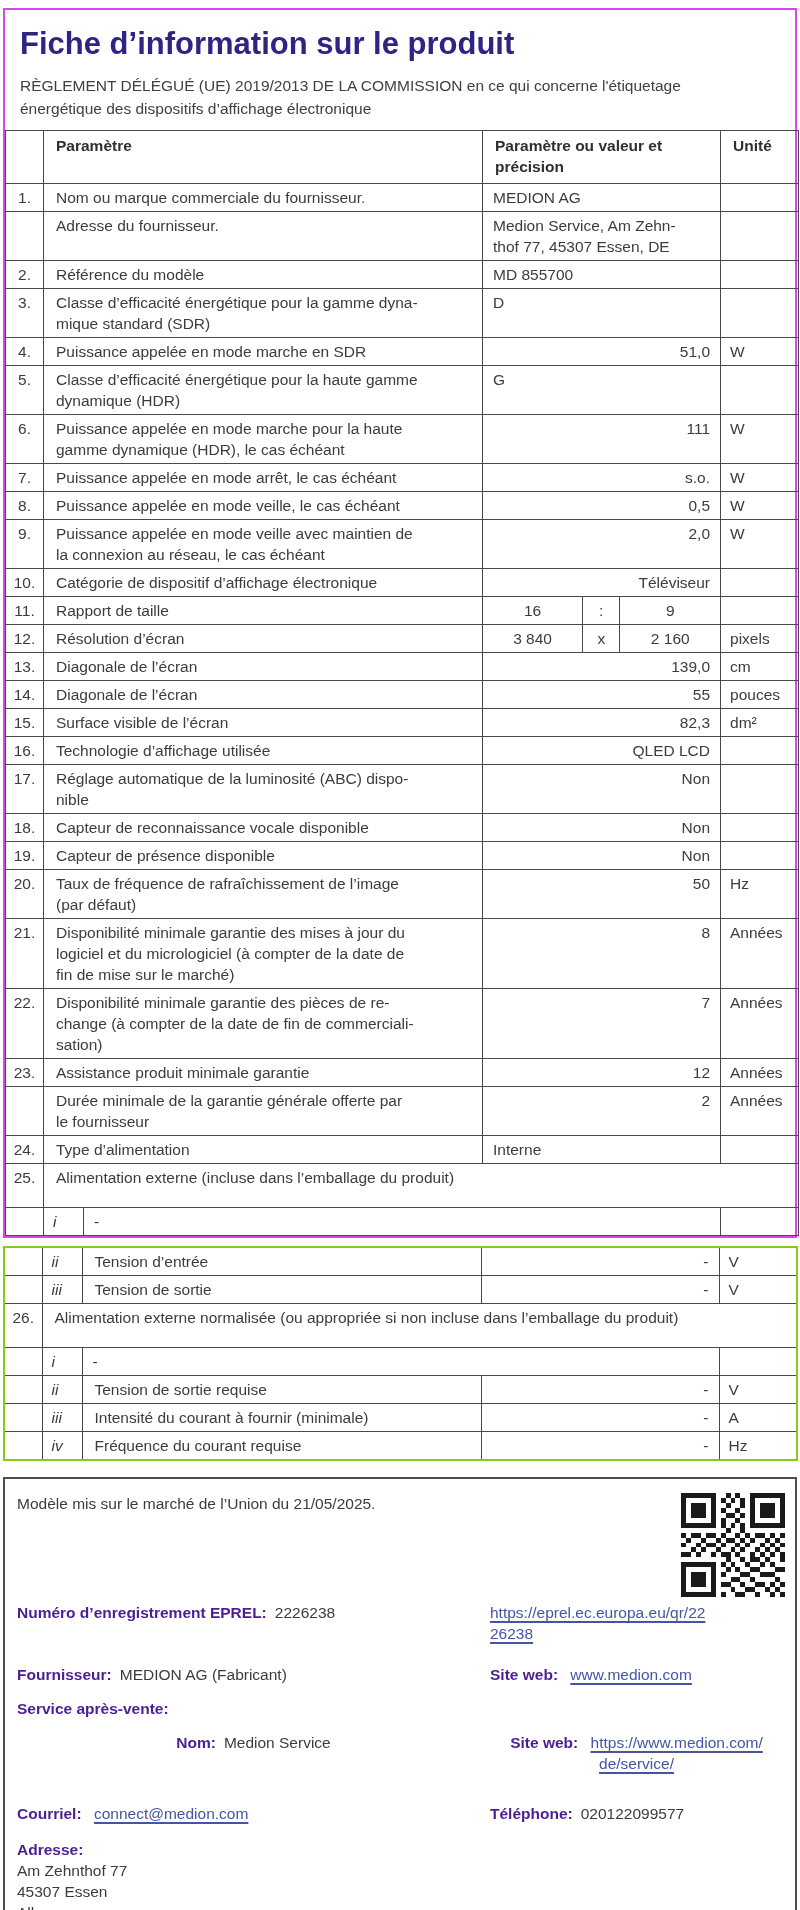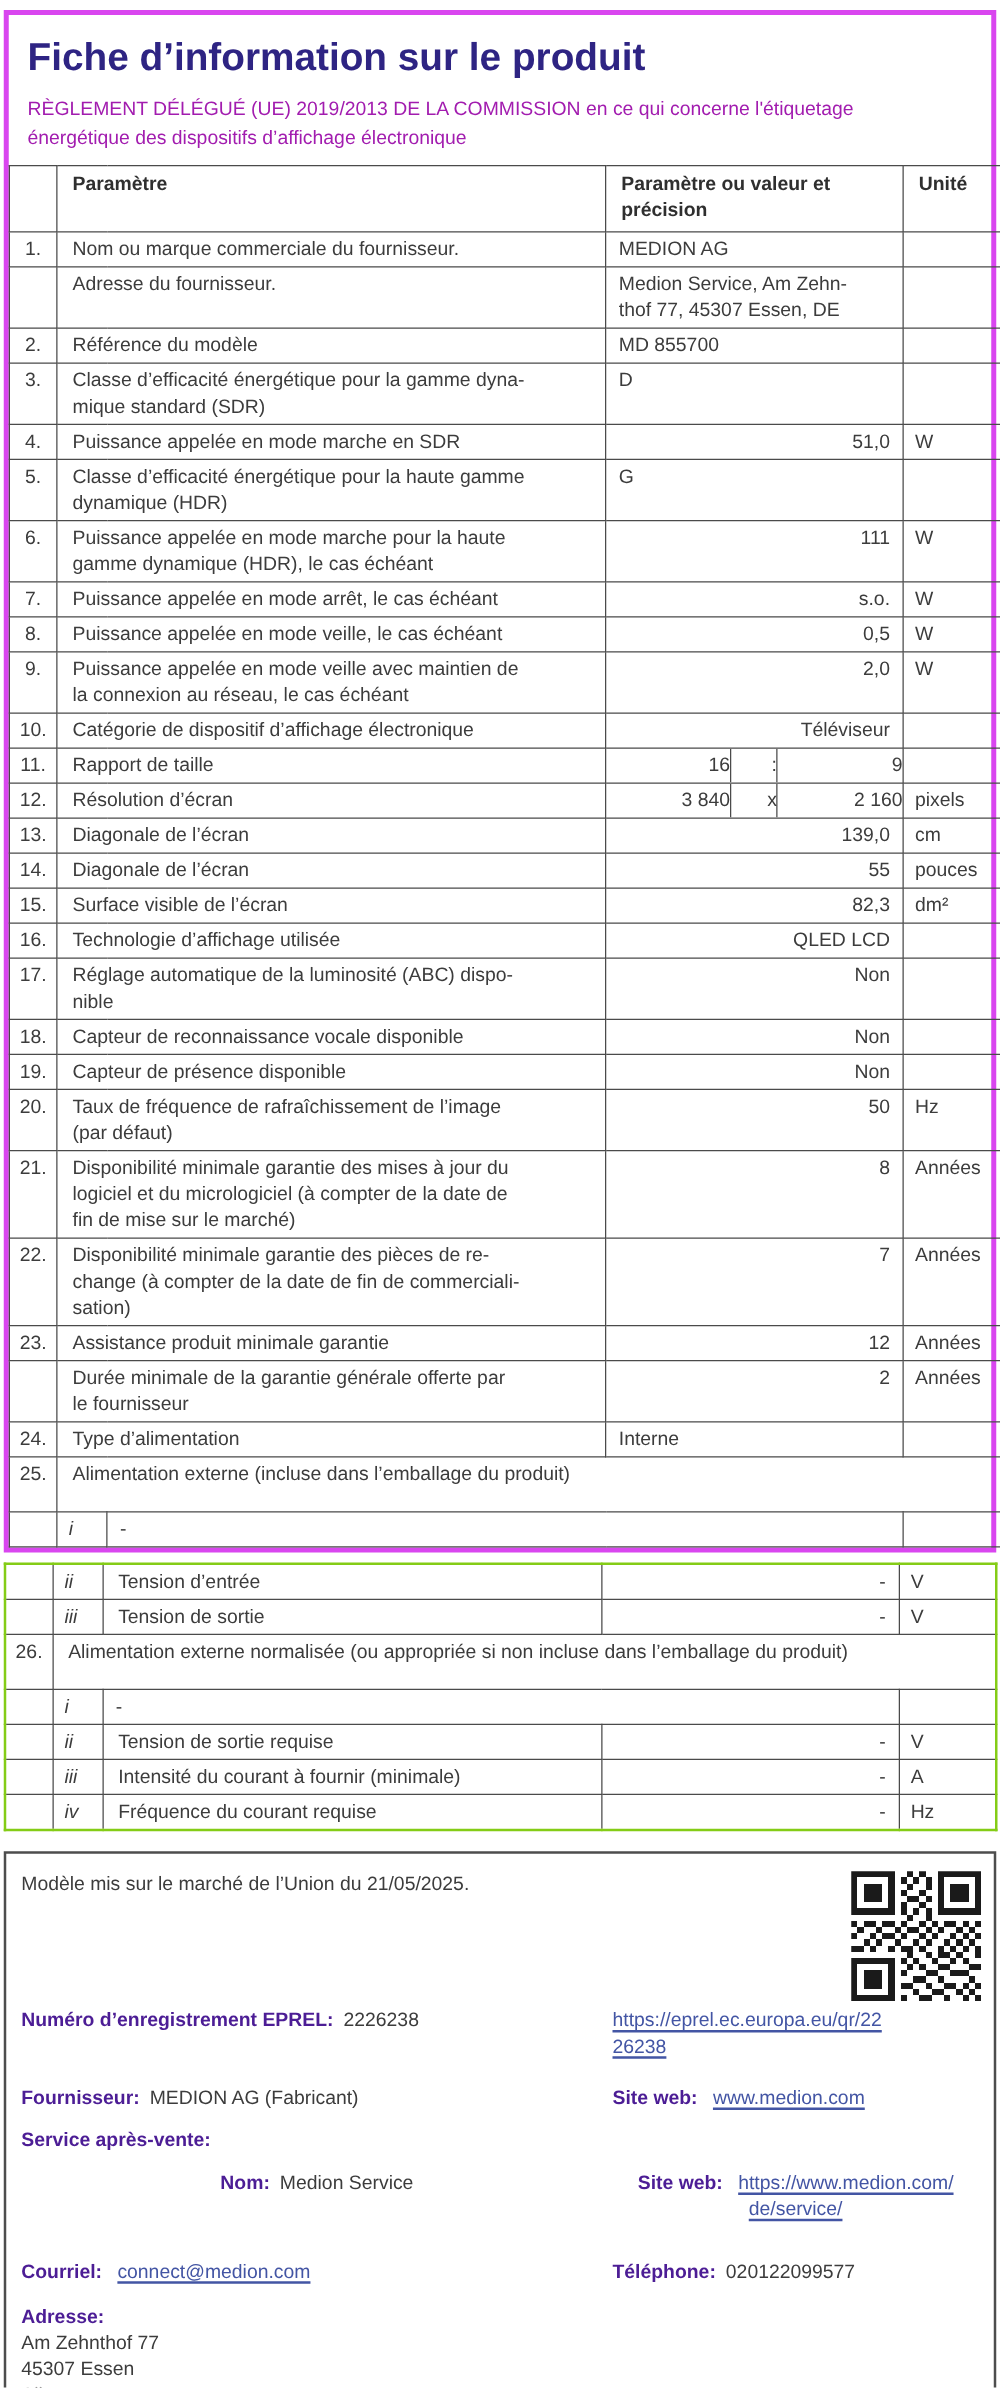--- a/index.html
+++ b/index.html
@@ -9,36 +9,36 @@
     background: #ffffff;
     font-family: "Liberation Sans", "DejaVu Sans", sans-serif;
     color: #3c3c3c;
     position: relative;
   }
   .ml { white-space: pre-line; }
 
   
   .box1 {
     margin: 8px 3px 0 3px;
-    border: 4px solid #d946ef;
+    border: 2px solid #d946ef;
   }
   .titleblock { padding: 14px 16px 10px 15px; }
   h1.doc-title {
     margin: 0 0 10px 0;
     font-size: 31px;
     line-height: 40px;
     font-weight: bold;
     color: #2e2483;
     letter-spacing: 0px;
   }
   .subtitle {
     margin: 0;
     font-size: 15.5px;
     line-height: 23px;
-    color: #a21caf;
+    color: #404040;
   }
 
   
   table.ptable {
     border-collapse: collapse;
     table-layout: fixed;
     width: 100%;
     font-size: 15.5px;
     line-height: 21px;
     color: #3c3c3c;
@@ -71,21 +71,21 @@
   td.param{ padding: 3px 8px 3px 12px; }
   td.val  { padding: 3px 10px; }
   td.val.left  { text-align: left; }
   td.val.right { text-align: right; padding-left: 12px; }
   td.unit { padding: 3px 4px 3px 9px; }
   td.span-param { padding: 3px 8px 19px 12px; }
   td.dash { padding: 3px 10px; }
 
   td.valsplit { padding: 0; }
   .sp { display: flex; width: 100%; }
-  .sp span { display: block; text-align: right; padding: 3px 0; }
+  .sp span { display: block; text-align: center; padding: 3px 0; }
   .sp .s1 { flex: 0 0 41.8%; }
   .sp .s2 { flex: 0 0 16.2%; border-left: 1.5px solid #4a4a4a; border-right: 1.5px solid #4a4a4a; }
   .sp .s3 { flex: 1; }
 
   
   .box3 {
     position: relative;
     margin: 16px 3px 0 3px;
     border: 2px solid #4d4d4d;
     padding: 14px 12px 4px 12px;

